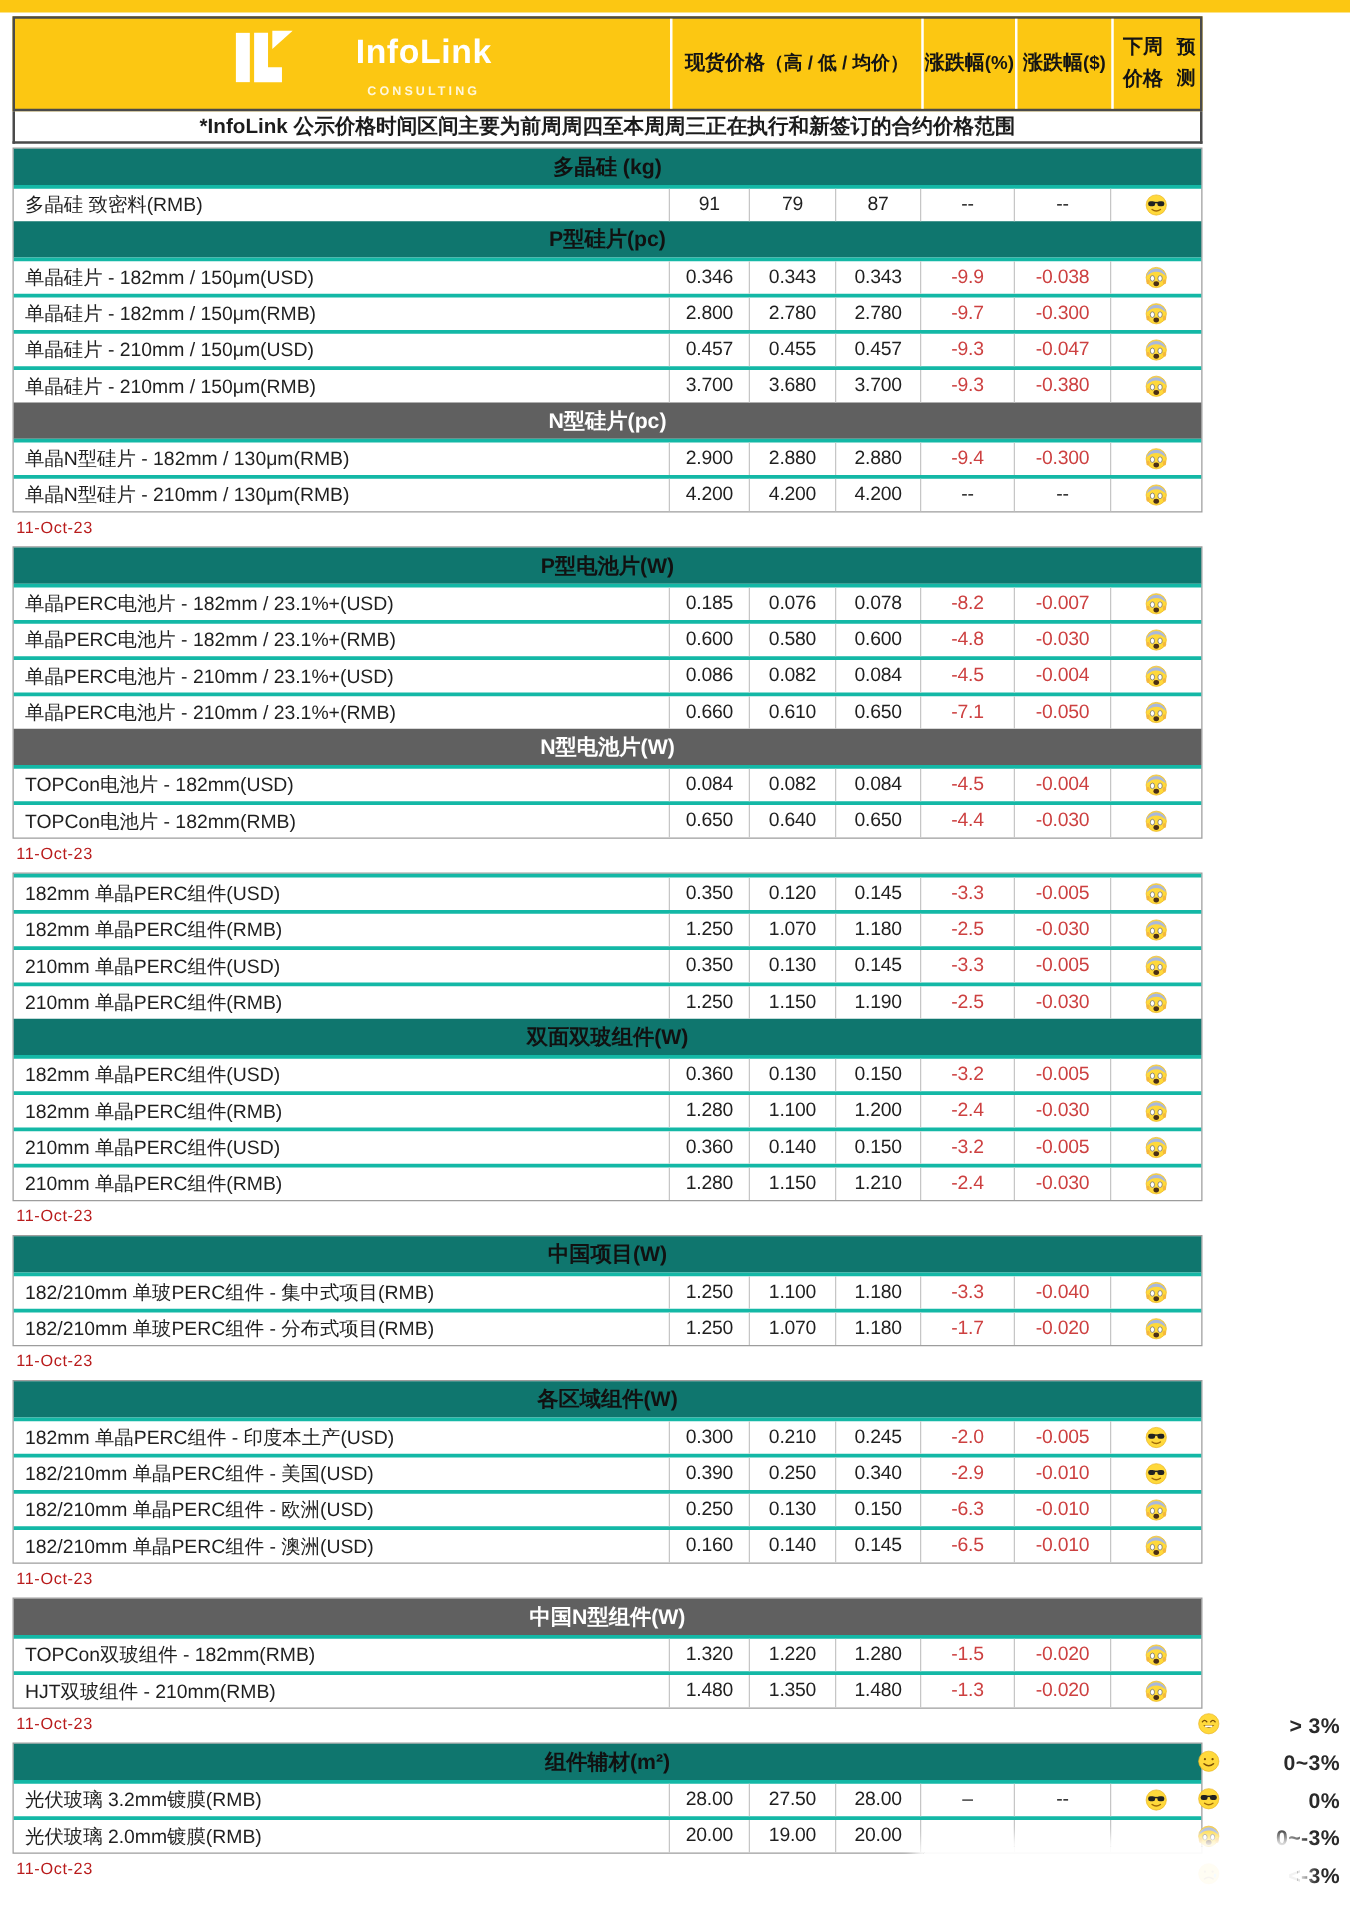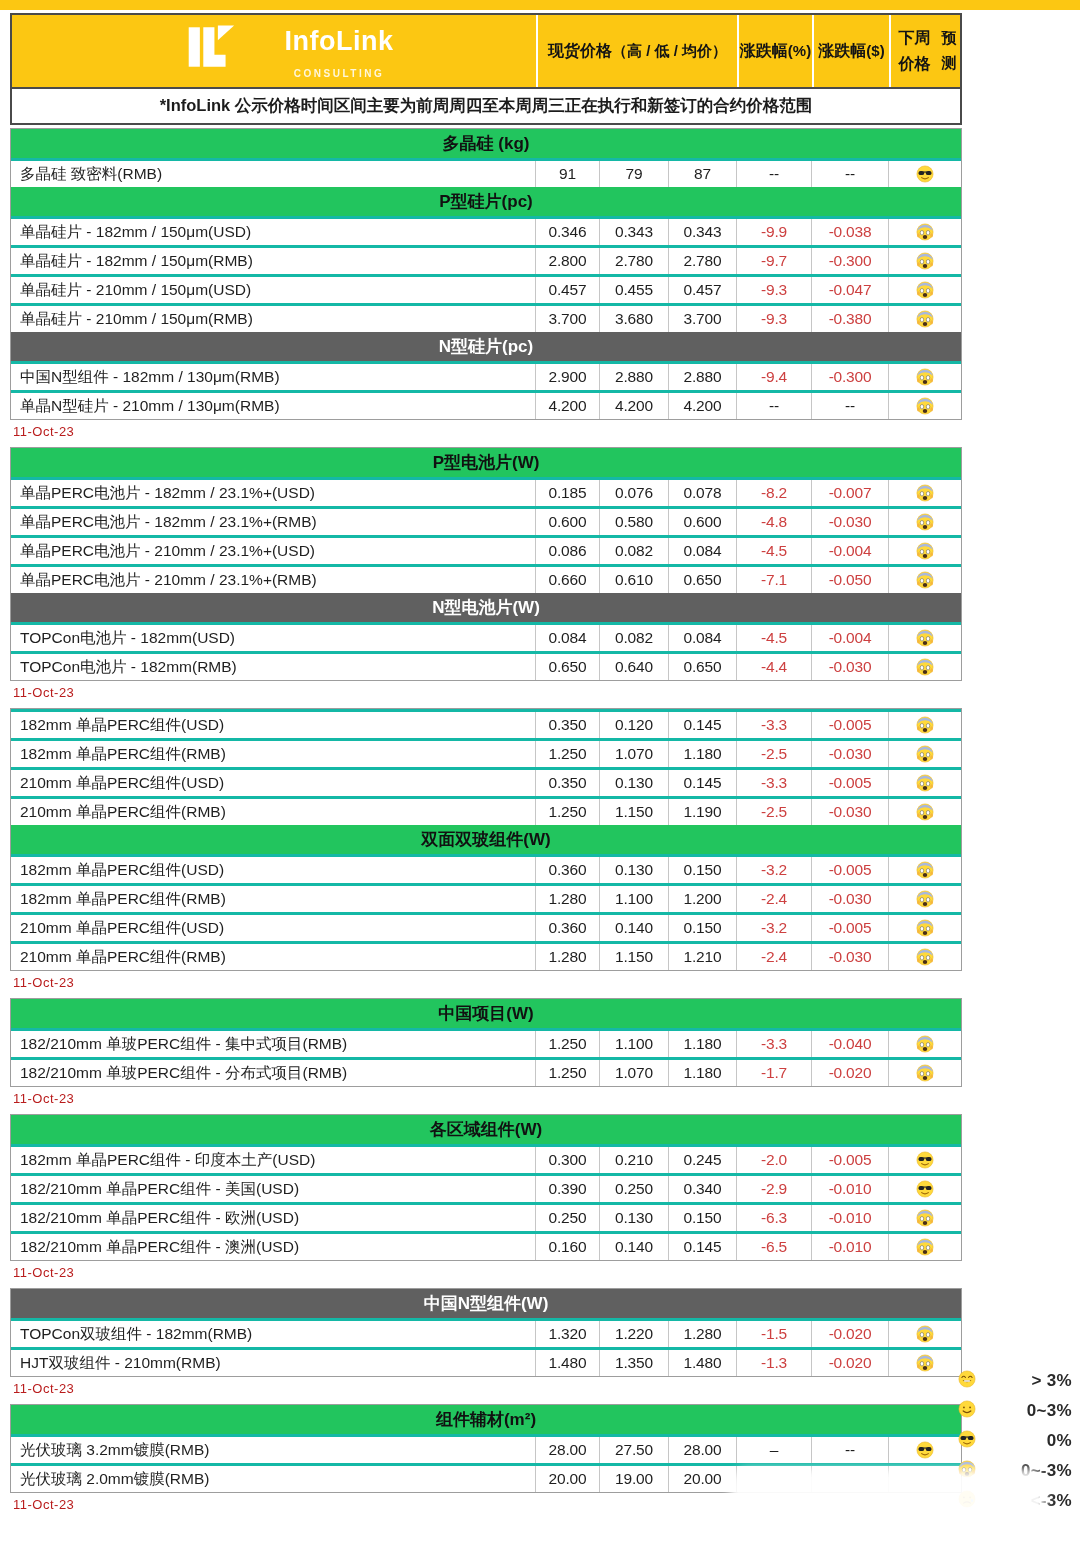--- a/index.html
+++ b/index.html
@@ -38,37 +38,37 @@
   .hcell .l2 { font-size: 15px; }
   .logo-cell {
     display: flex; align-items: center;
     padding-left: 32px; border-left: none; gap: 36px;
   }
   .logo-mark { margin-right: 14px; }
   .logo-text .nm { color: #ffffff; font-weight: bold; font-size: 27px; letter-spacing: 0.5px; }
   .logo-text .sub { color: rgba(255,255,255,0.85); font-size: 10px; letter-spacing: 2.5px; margin-top: 2px; }
   
   .note-row {
-    height: 36px;
+    height: 26px;
     border: 2px solid #4a4a4a; border-top: none;
     display: flex; align-items: center; justify-content: center;
     font-weight: bold; font-size: 16.5px;
     margin-bottom: 3px;
   }
   
   .price-block {
     border: 1px solid #9d9d9d;
     background: #ffffff;
   }
   .section-header {
     height: 29px;
     display: flex; align-items: center; justify-content: center;
     font-weight: bold; font-size: 17px;
   }
-  .section-header.light { background: #22c55e; color: #111111; }
+  .section-header.light { background: #0f766e; color: #111111; }
   .section-header.dark  { background: #606060; color: #ffffff; }
   .row {
     height: 29px;
     display: grid;
     grid-template-columns: 524px 64px 69px 68px 75px 77px 1fr;
     border-top: 3px solid #14b8a6;
   }
   .cell {
     display: flex; align-items: center; justify-content: center;
     font-size: 15.5px; letter-spacing: -0.2px;
@@ -245,21 +245,21 @@
      <ellipse cx="6.6" cy="10.8" rx="1.9" ry="2.5" fill="#fff" stroke="#444" stroke-width="0.5"></ellipse>
      <ellipse cx="13.4" cy="10.8" rx="1.9" ry="2.5" fill="#fff" stroke="#444" stroke-width="0.5"></ellipse>
      <ellipse cx="10" cy="15.6" rx="2.5" ry="2.2" fill="#4A2F16"></ellipse>
      <ellipse cx="2.7" cy="13.8" rx="1.5" ry="2.3" fill="#F5B83D"></ellipse>
      <ellipse cx="17.3" cy="13.8" rx="1.5" ry="2.3" fill="#F5B83D"></ellipse>
             </svg>
           </div>
         </div>
         <div class="section-header dark">N型硅片(pc)</div>
         <div class="row">
-          <div class="cell name">中国N型组件 - 182mm / 130μm(RMB)</div>
+          <div class="cell name">单晶N型硅片 - 182mm / 130μm(RMB)</div>
           <div class="cell">2.900</div>
           <div class="cell">2.880</div>
           <div class="cell">2.880</div>
           <div class="cell red">-9.4</div>
           <div class="cell red">-0.300</div>
           <div class="cell">
             <svg width="18" height="18" viewBox="0 0 20 20">
      <circle cx="10" cy="10" r="9" fill="#FFD93B" stroke="#E8B321" stroke-width="0.6"></circle>
               <path d="M1.3,8.6 a9,9 0 0 1 17.4,0 q-4.4,-3.8 -8.7,-3.8 q-4.3,0 -8.7,3.8 z" fill="#A9B8DC"></path>
      <ellipse cx="6.6" cy="10.8" rx="1.9" ry="2.5" fill="#fff" stroke="#444" stroke-width="0.5"></ellipse>

